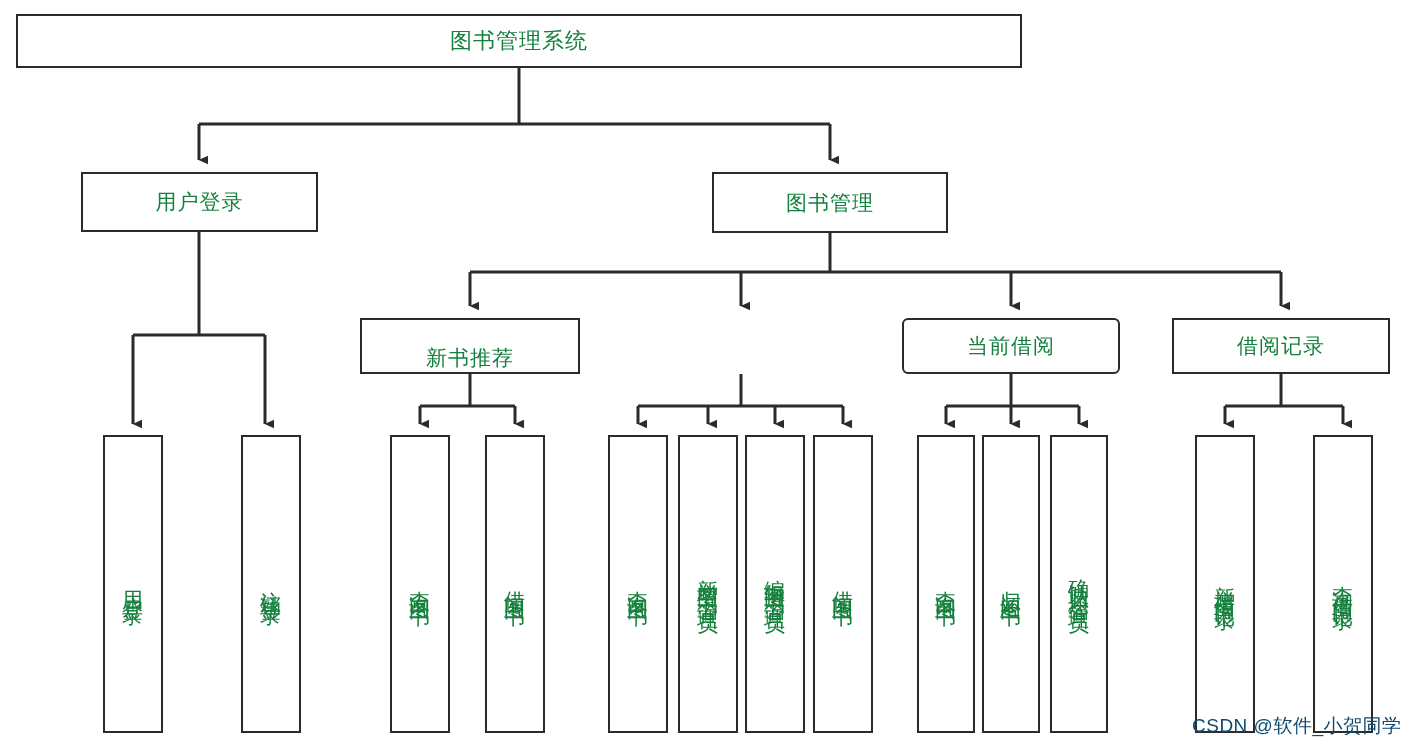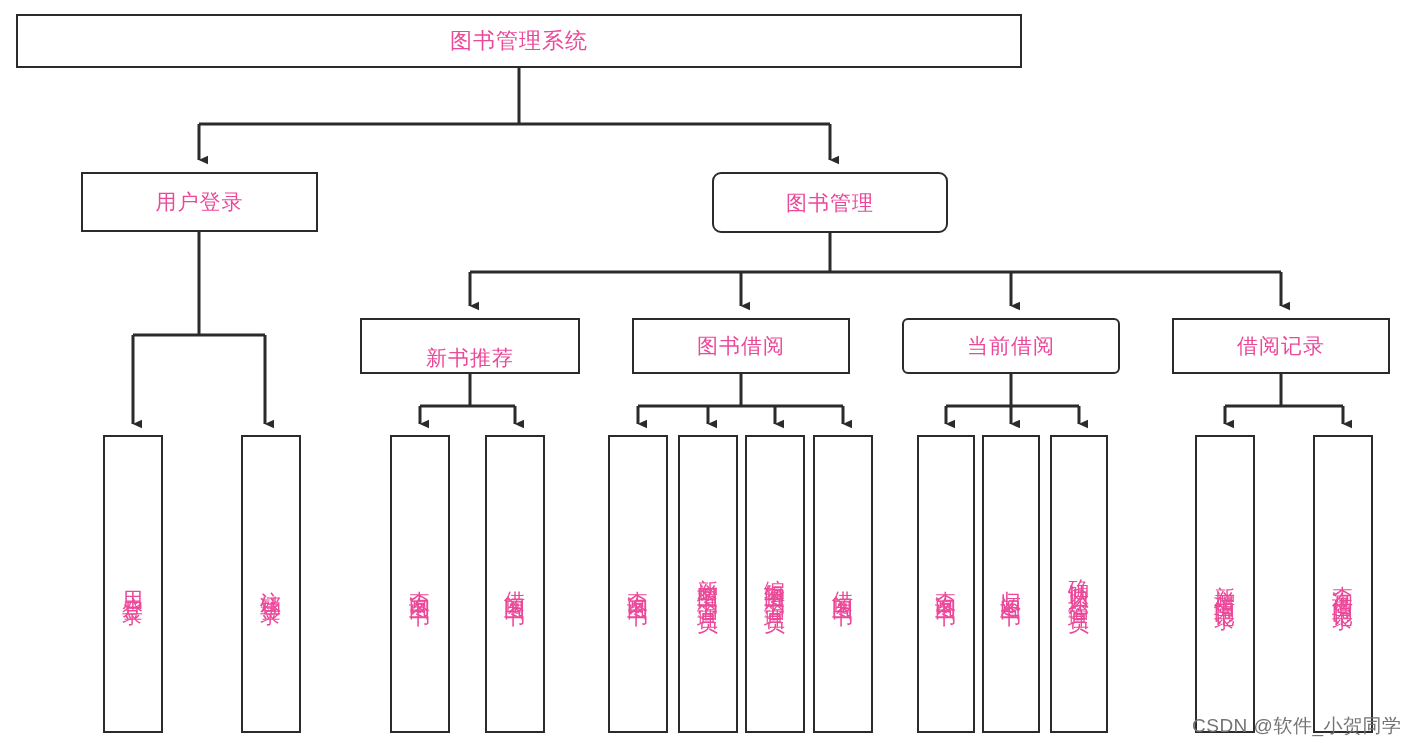--- a/index.html
+++ b/index.html
@@ -26,21 +26,21 @@
     pointer-events: none;
   }
   .node {
     position: absolute;
     box-sizing: border-box;
     background: #ffffff;
     border: 2px solid #2b2b2b;
     display: flex;
     align-items: center;
     justify-content: center;
-    color: #ec4899;
+    color: #15803d;
   }
   .node.h {
     font-size: 21px;
     letter-spacing: 1px;
   }
   .node.root {
     font-size: 22px;
   }
   .node.v {
     writing-mode: vertical-rl;
@@ -54,21 +54,21 @@
     text-align: center;
   }
   .node.v span {
     writing-mode: vertical-rl;
     text-orientation: upright;
     display: block;
   }
   .watermark {
     position: absolute;
     font-size: 19px;
-    color: #737373;
+    color: #0c4a6e;
     white-space: nowrap;
     letter-spacing: 0.5px;
   }
 </style>
 </head>
 <body>
 
 <div id="canvas">
 
   <svg class="wires" viewBox="0 0 1405 747">
@@ -124,29 +124,26 @@
     </g>
   </svg>
 
   <div class="node h root" style="left:16px; top:14px; width:1006px; height:54px;">
     <span>图书管理系统</span>
   </div>
 
   <div class="node h" style="left:81px; top:172px; width:237px; height:60px;">
     <span>用户登录</span>
   </div>
-  <div class="node h" style="left:712px; top:172px; width:236px; height:61px;border-radius:9px;">
+  <div class="node h" style="left:712px; top:172px; width:236px; height:61px;">
     <span>图书管理</span>
   </div>
 
   <div class="node h" style="left:360px; top:318px; width:220px; height:56px;align-items:flex-end;">
     <span>新书推荐</span>
-  </div>
-  <div class="node h" style="left:632px; top:318px; width:218px; height:56px;">
-    <span>图书借阅</span>
   </div>
   <div class="node h" style="left:902px; top:318px; width:218px; height:56px;border-radius:6px;">
     <span>当前借阅</span>
   </div>
   <div class="node h" style="left:1172px; top:318px; width:218px; height:56px;font-family:Liberation Serif, serif;">
     <span>借阅记录</span>
   </div>
 
   <div class="node v" style="left:103px; top:435px; width:60px; height:298px;">
     <span>用户登录</span>

